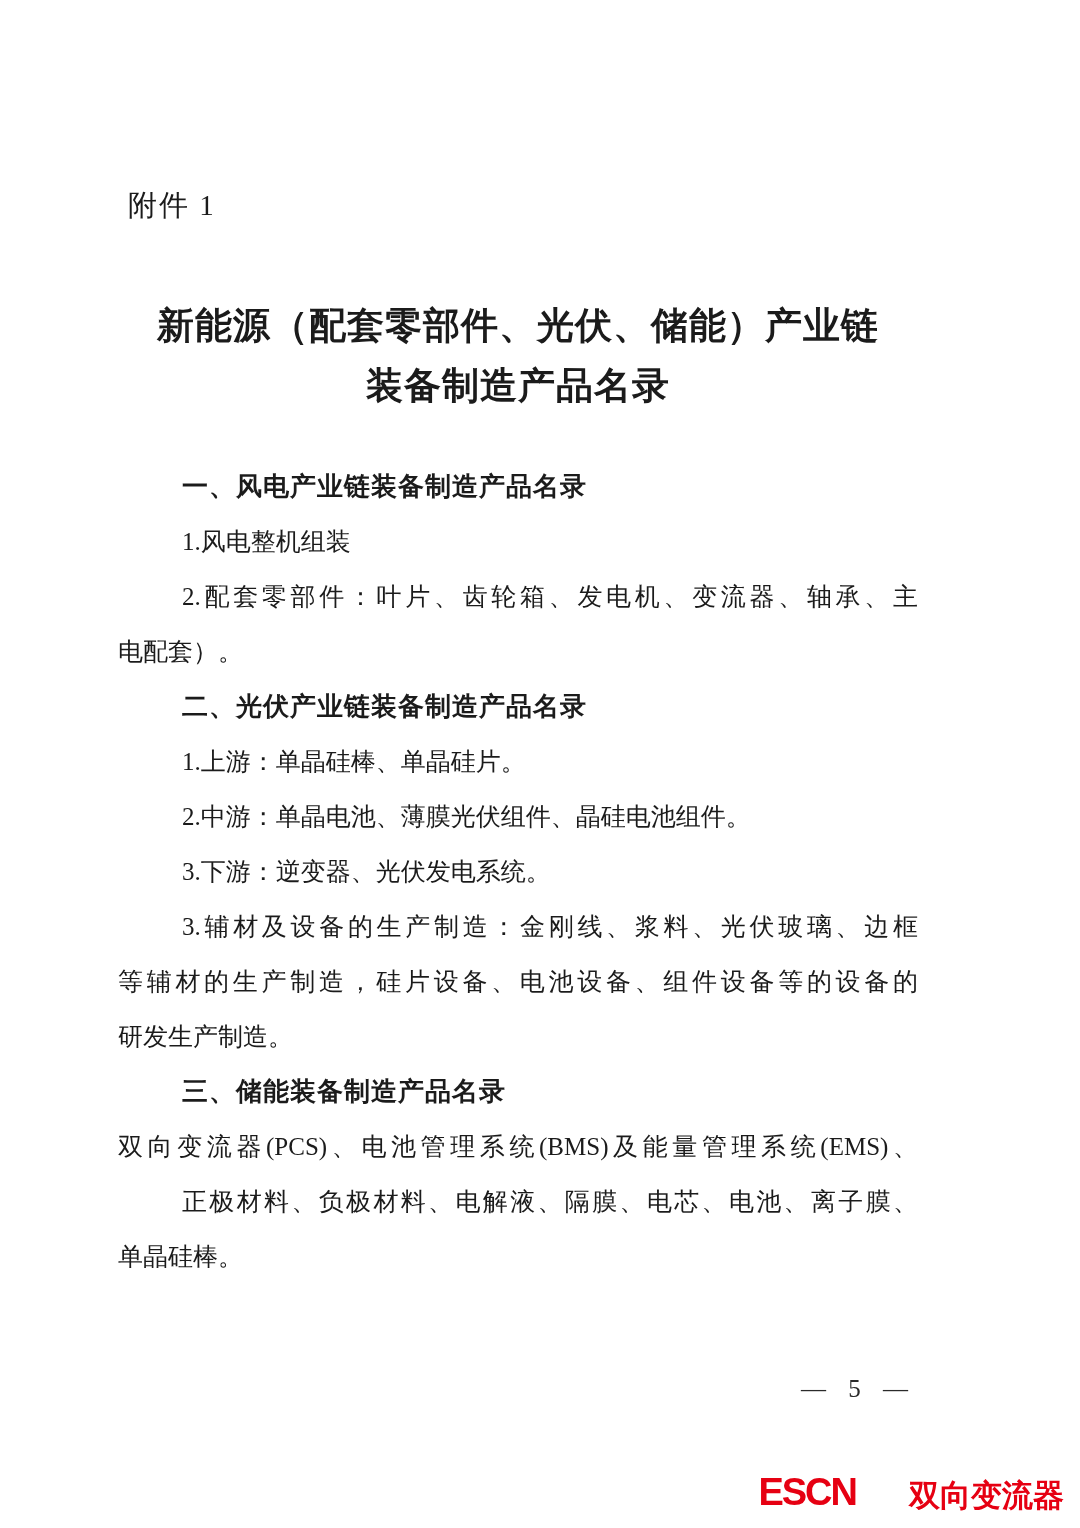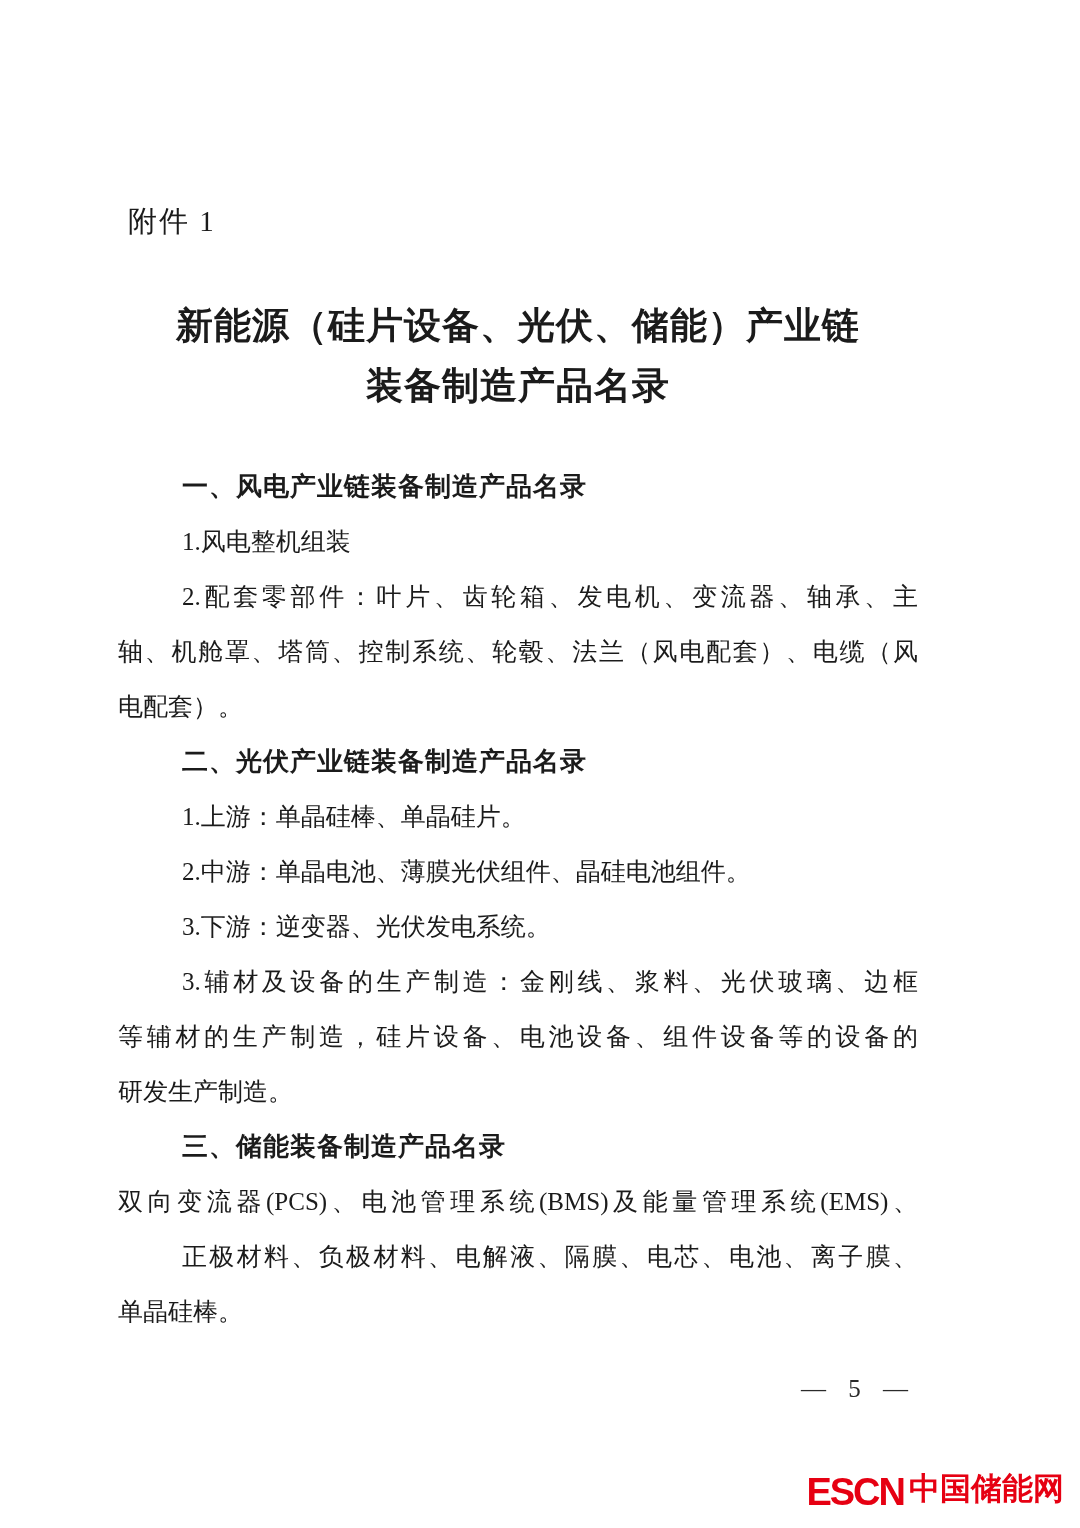--- a/index.html
+++ b/index.html
@@ -5,21 +5,21 @@
   * { margin:0; padding:0; box-sizing:border-box; }
   html,body { width:1080px; height:1528px; }
   body {
     position:relative;
     background:#ffffff;
     color:#1b1b1b;
     font-family:"Liberation Serif", serif;
     overflow:hidden;
   }
   .attachment {
-    position:absolute; left:128px; top:202px;
+    position:absolute; left:128px; top:186px;
     font-size:29px; letter-spacing:2px;
   }
   .title {
     position:absolute; left:118px; top:296px; width:800px;
     text-align:center;
     font-family:"Liberation Sans", sans-serif;
     font-weight:700;
     font-size:37px; line-height:60px;
     letter-spacing:1px;
   }
@@ -46,63 +46,63 @@
   }
   .pageno {
     position:absolute; left:118px; top:1375px; width:790px;
     text-align:right;
     font-size:25px;
     color:#2a2a2a;
     word-spacing:16px;
   }
   .logo {
     position:absolute; top:1473px; right:16px;
-    display:flex; align-items:flex-start;
+    display:flex; align-items:flex-end;
     font-family:"Liberation Sans", sans-serif;
     font-weight:700;
     line-height:1;
+    gap:48px;
   }
   .logo-en {
     font-size:38px;
     font-weight:800;
     letter-spacing:-2px;
   }
   .logo-zh {
     font-size:31px;
     margin-left:5px;
     letter-spacing:0px;
   }
 </style>
 </head>
 <body>
 
 <div class="attachment">附件 1</div>
 
 <div class="title">
-  <div>新能源（硅片设备、光伏、储能）产业链</div>
+  <div>新能源（配套零部件、光伏、储能）产业链</div>
   <div>装备制造产品名录</div>
 </div>
 
 <div class="content">
   <div class="ln hd ind">一、风电产业链装备制造产品名录</div>
   <div class="ln ind">1.风电整机组装</div>
   <div class="ln ind jst">2.配套零部件：叶片、齿轮箱、发电机、变流器、轴承、主</div>
-  <div class="ln jst">轴、机舱罩、塔筒、控制系统、轮毂、法兰（风电配套）、电缆（风</div>
   <div class="ln">电配套）。</div>
   <div class="ln hd ind">二、光伏产业链装备制造产品名录</div>
   <div class="ln ind">1.上游：单晶硅棒、单晶硅片。</div>
   <div class="ln ind">2.中游：单晶电池、薄膜光伏组件、晶硅电池组件。</div>
   <div class="ln ind">3.下游：逆变器、光伏发电系统。</div>
   <div class="ln ind jst">3.辅材及设备的生产制造：金刚线、浆料、光伏玻璃、边框</div>
   <div class="ln jst">等辅材的生产制造，硅片设备、电池设备、组件设备等的设备的</div>
   <div class="ln">研发生产制造。</div>
   <div class="ln hd ind">三、储能装备制造产品名录</div>
   <div class="ln jst">双向变流器(PCS)、电池管理系统(BMS)及能量管理系统(EMS)、</div>
   <div class="ln ind jst">正极材料、负极材料、电解液、隔膜、电芯、电池、离子膜、</div>
   <div class="ln">单晶硅棒。</div>
 </div>
 
 <div class="pageno">— 5 —</div>
 
 <div class="logo">
   <span class="logo-en" style="color: rgb(230, 0, 18);">ESCN</span>
-  <span class="logo-zh" style="color: rgb(230, 0, 18);">中国储能网</span>
+  <span class="logo-zh" style="color: rgb(230, 0, 18);">双向变流器</span>
 </div>
 
 </body></html>

